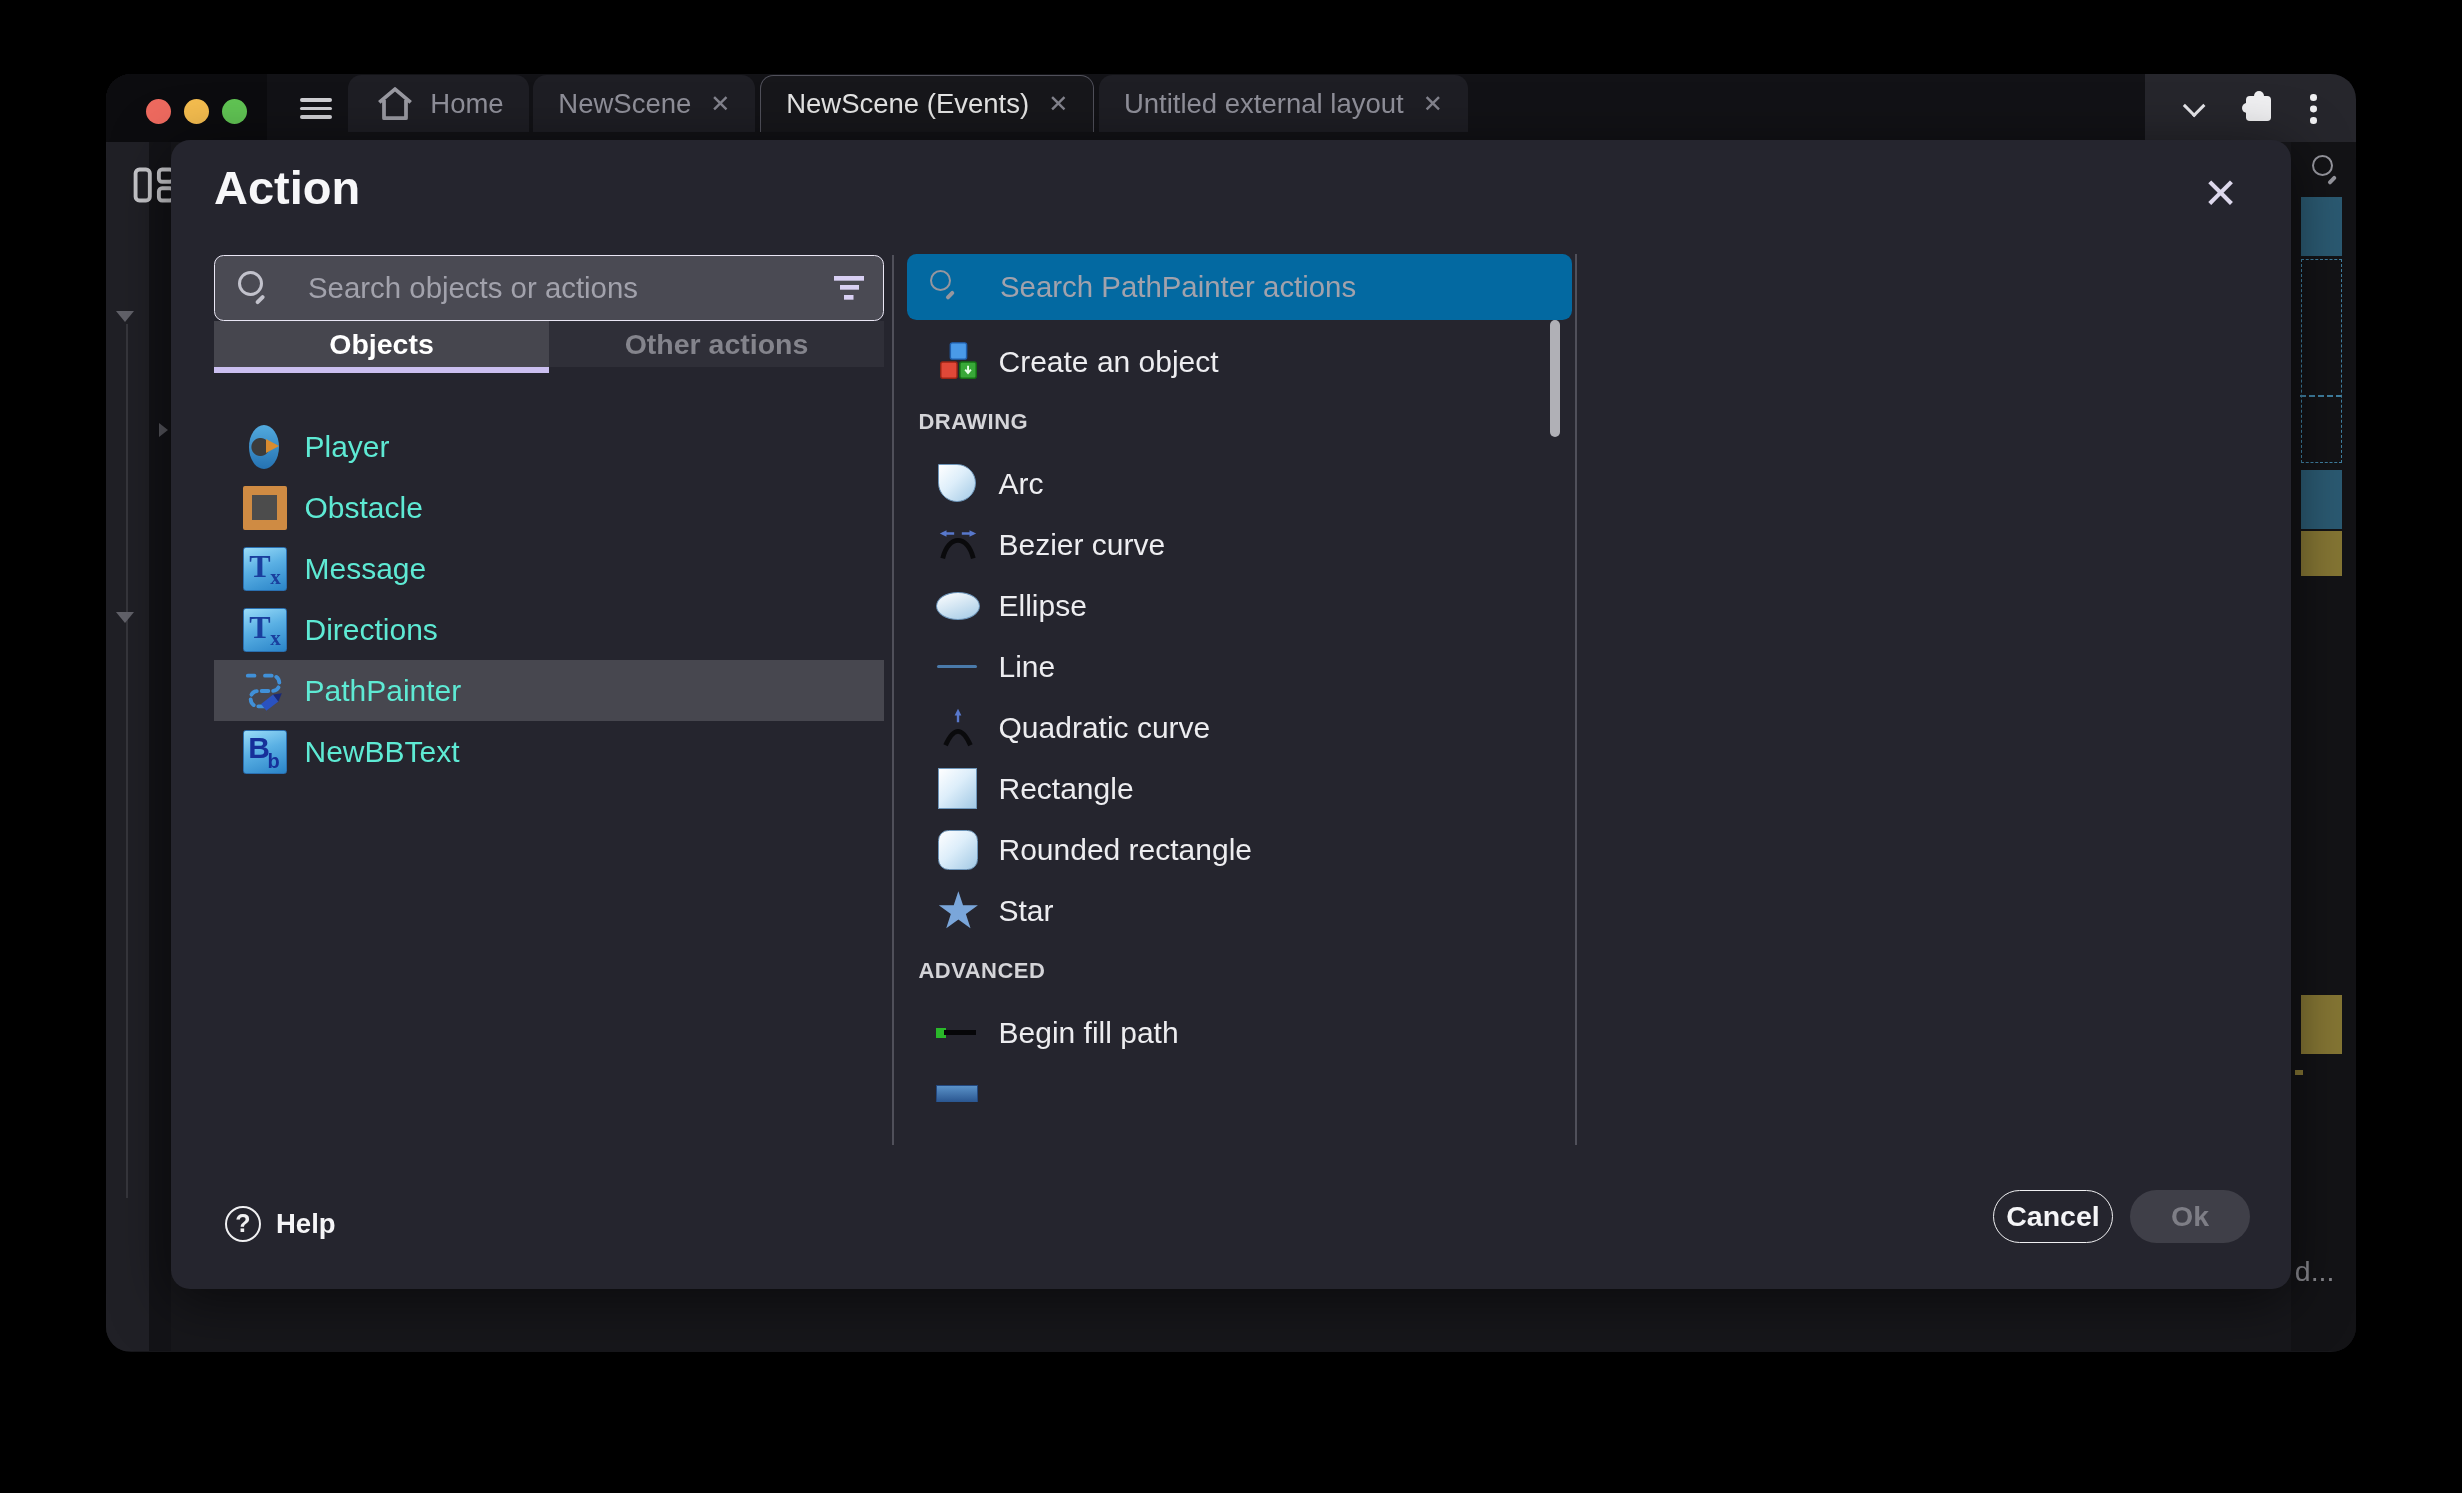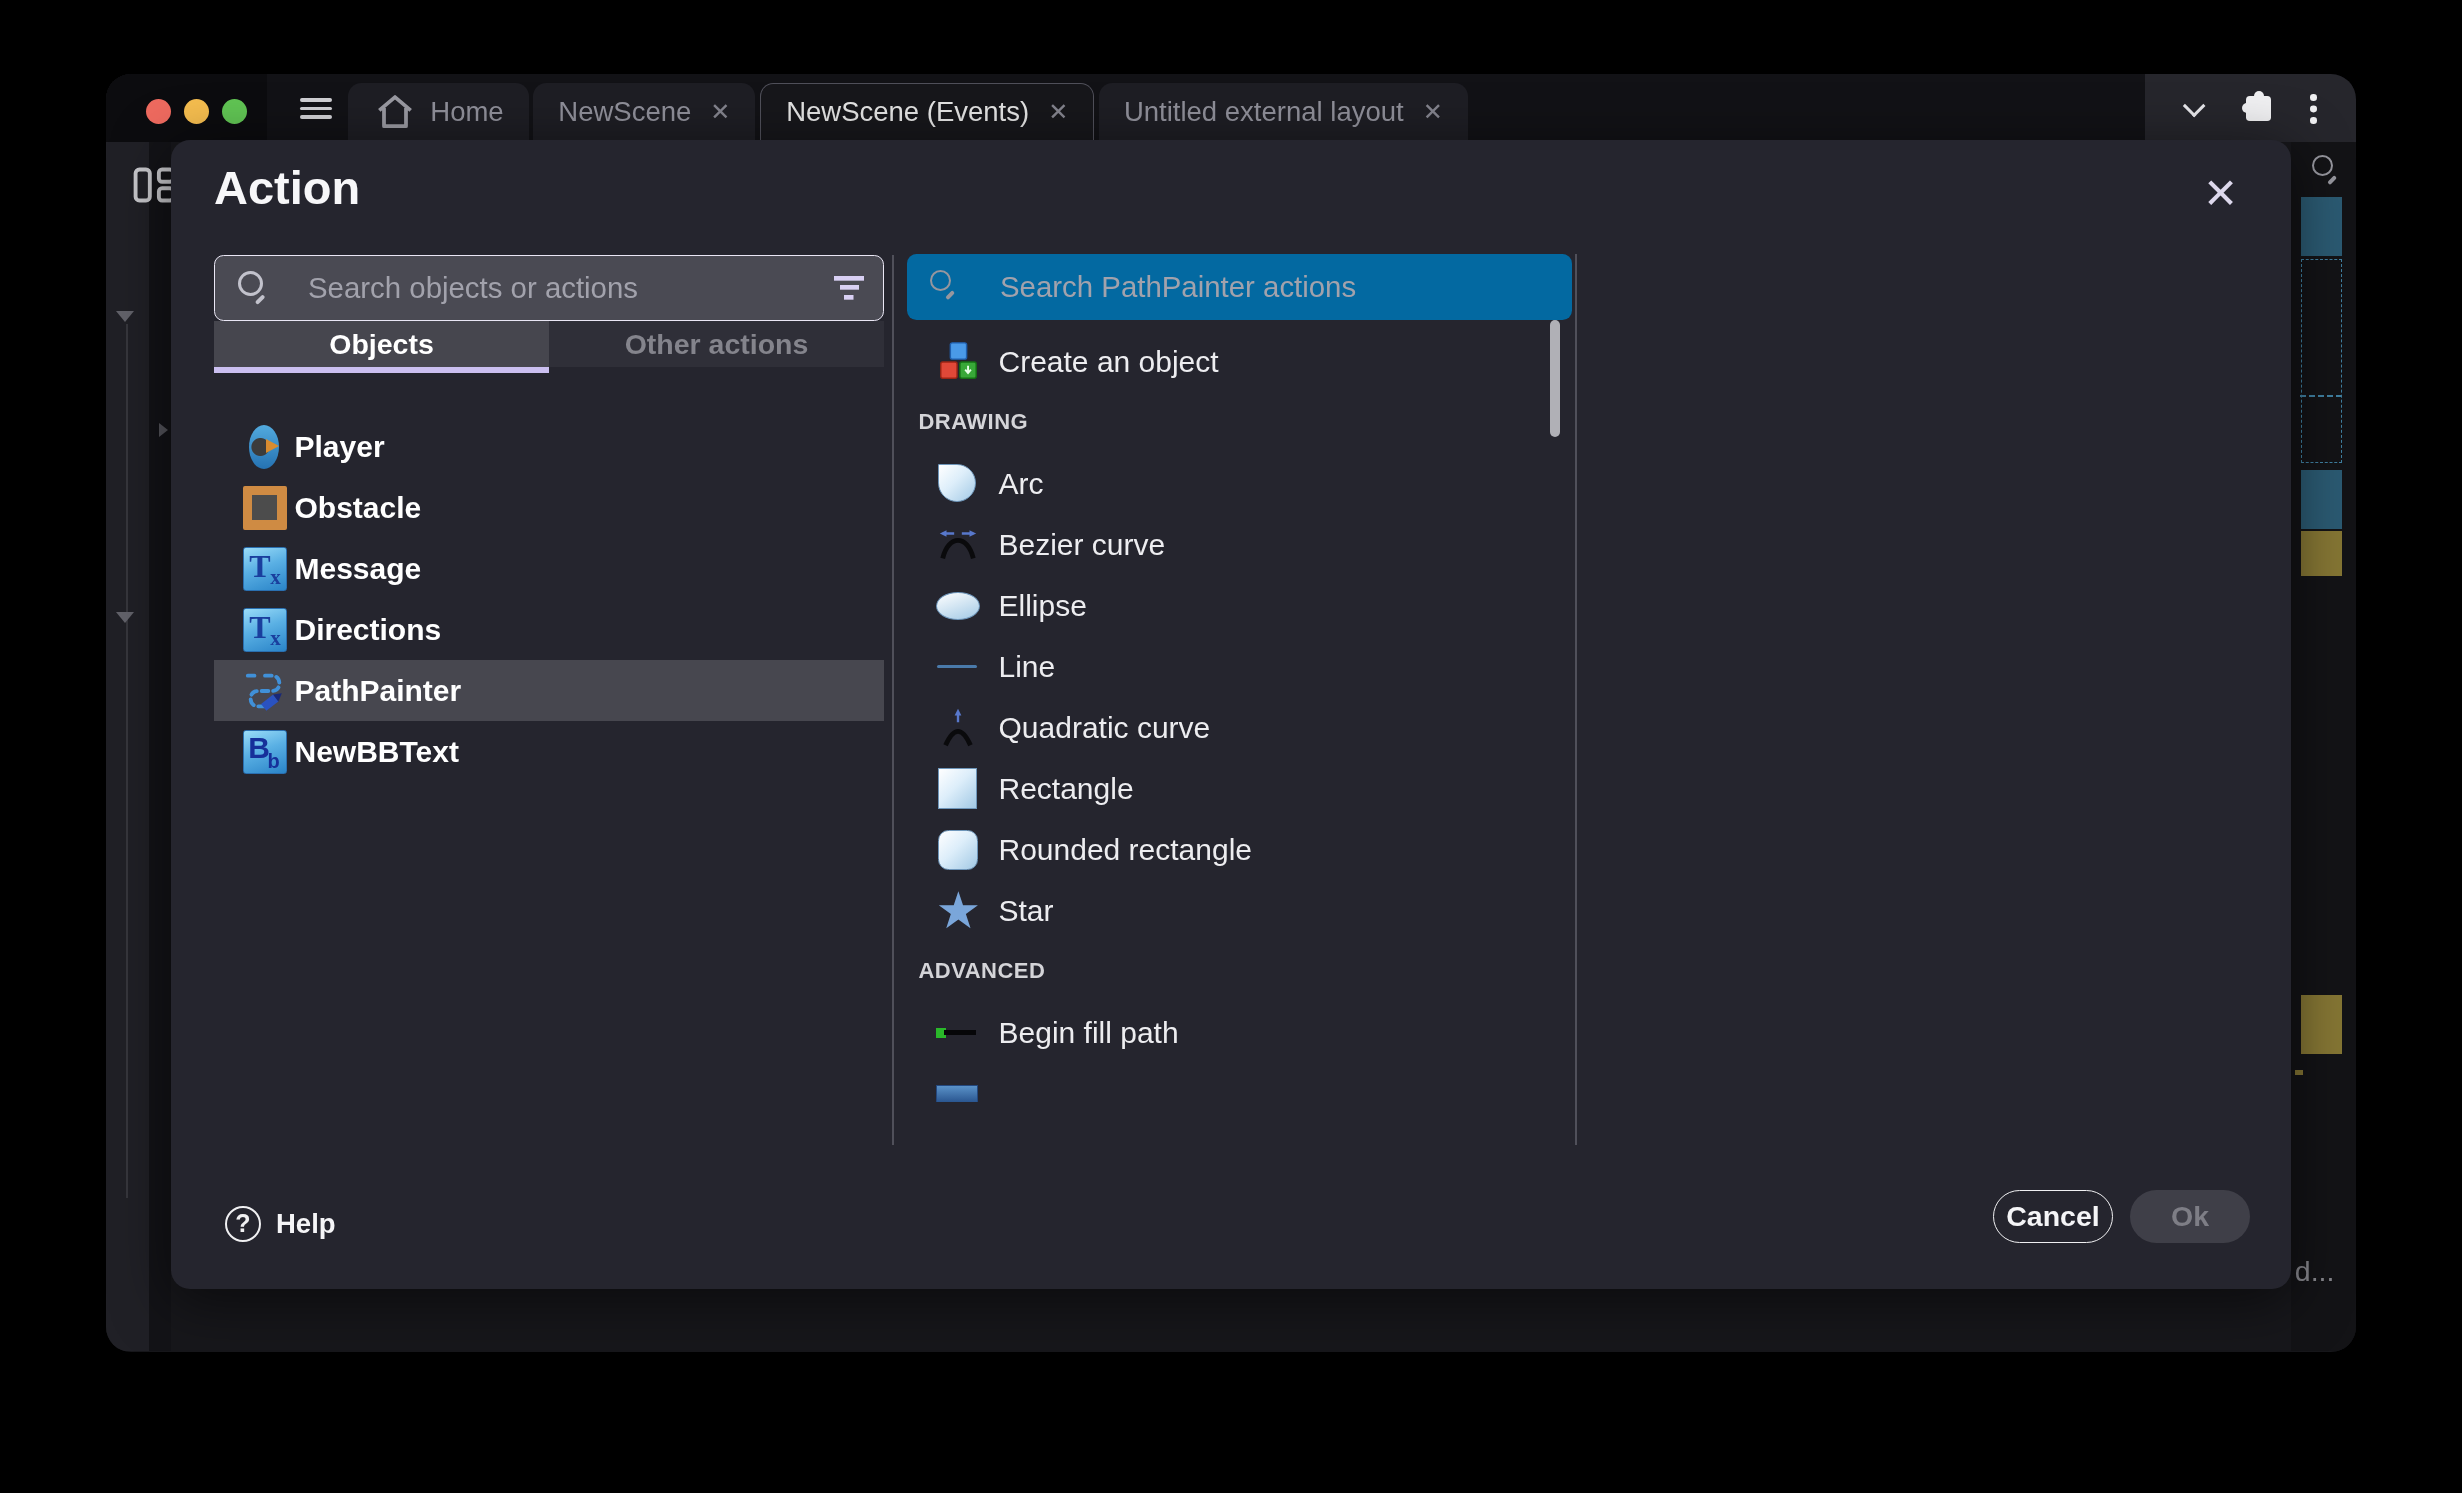--- a/index.html
+++ b/index.html
@@ -14,21 +14,21 @@
   #titlebar { position:absolute; left:0; top:0; width:100%; height:68px; background:#121216; }
   #traffic-zone { position:absolute; left:0; top:0; width:161px; height:68px; background:#0c0c0f; }
   .tl { position:absolute; top:25px; width:25px; height:25px; border-radius:50%; }
   #tl-red { left:40px; background:#ee6a5f; }
   #tl-yellow { left:78px; background:#f5bd4f; }
   #tl-green { left:116px; background:#61c554; }
   #hamburger { position:absolute; left:194px; top:24px; width:32px; height:23px; cursor:pointer; }
   #hamburger i { position:absolute; left:0; width:32px; height:3.8px; background:#d0d0d4; border-radius:1.9px; }
   #hamburger i:nth-child(1){top:0} #hamburger i:nth-child(2){top:8.5px} #hamburger i:nth-child(3){top:17px}
 
-  #window-tabs { position:absolute; left:242px; top:9px; height:57px; display:flex; }
+  #window-tabs { position:absolute; left:242px; top:1px; height:57px; display:flex; }
   .wtab { height:57px; display:flex; align-items:center; gap:13.3px; padding:0 25px;
     background:#1e1e24; border-radius:13.3px 13.3px 0 0; margin-right:4.7px;
     font-size:27.5px; color:#90909a; white-space:nowrap; }
   .wtab.active { background:#17171b; border:1.9px solid #50505a; border-bottom:none; color:#e5e5e5; }
   .wtab .tab-close { font-size:24px; color:#84848e; padding-left:5.7px; line-height:1; }
   .wtab .tab-close::before { content:"✕"; }
   .wtab svg { display:block; }
 
   #topright-panel { position:absolute; right:0; top:0; width:211px; height:68px;
     background:#26262c; border-radius:0 25px 0 0; display:flex; align-items:center;
@@ -104,21 +104,21 @@
     font-size:28.5px; font-weight:bold; cursor:pointer; position:relative; }
   .ltab.active { background:#46464e; color:#ffffff; }
   .ltab.active::after { content:""; position:absolute; left:0; right:0; bottom:-5.7px; height:5.7px; background:#cbbff0; }
   .ltab:not(.active) { background:#2f2f38; color:#84848c; }
 
   
   #object-list { position:absolute; left:43px; top:276px; width:670px; }
   .obj-row { height:61px; display:flex; align-items:center; cursor:pointer; }
   .obj-row.selected { background:#47474f; }
   .obj-row .icon { margin-left:28.5px; }
-  .obj-row .lbl { margin-left:8px; font-size:30px; font-weight:bold; color:#ffffff; }
+  .obj-row .lbl { margin-left:18px; font-size:30px; font-weight:normal; color:#5eead4; }
 
   
   #action-list { position:absolute; left:736px; top:191px; width:646px; height:814px; overflow:hidden; }
   .action-row { height:61px; display:flex; align-items:center; cursor:pointer; }
   .action-row .icon { margin-left:28.5px; }
   .action-row .lbl { margin-left:19px; font-size:30px; color:#ededf0; }
   .sec-header { height:44px; margin:7.6px 0 9.5px; display:flex; align-items:center;
     padding-left:11.4px; font-size:22px; font-weight:bold; letter-spacing:0.5px; color:#d4d4d8; }
   #scroll-thumb { position:absolute; left:1379px; top:180px; width:10.4px; height:117px;
     border-radius:5.7px; background:#b0b0b6; cursor:pointer; }

